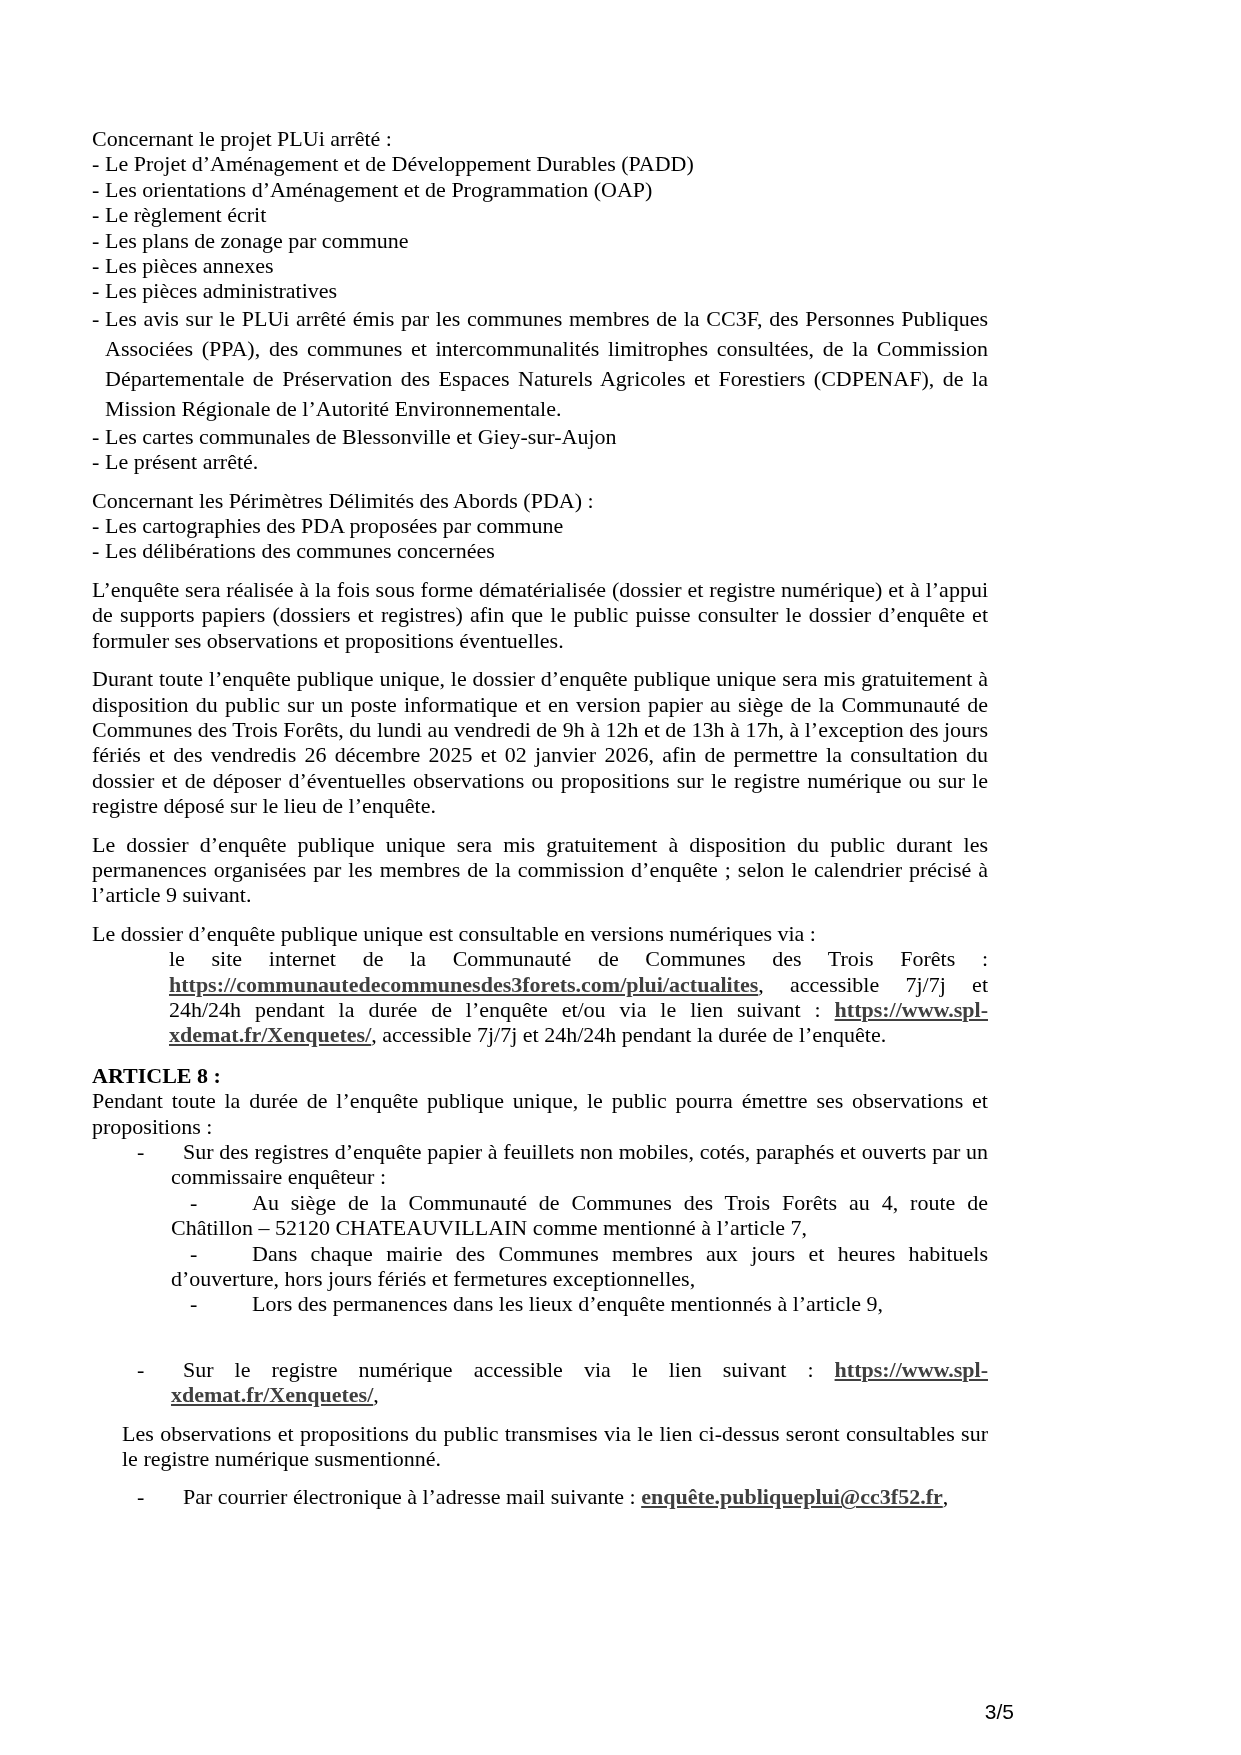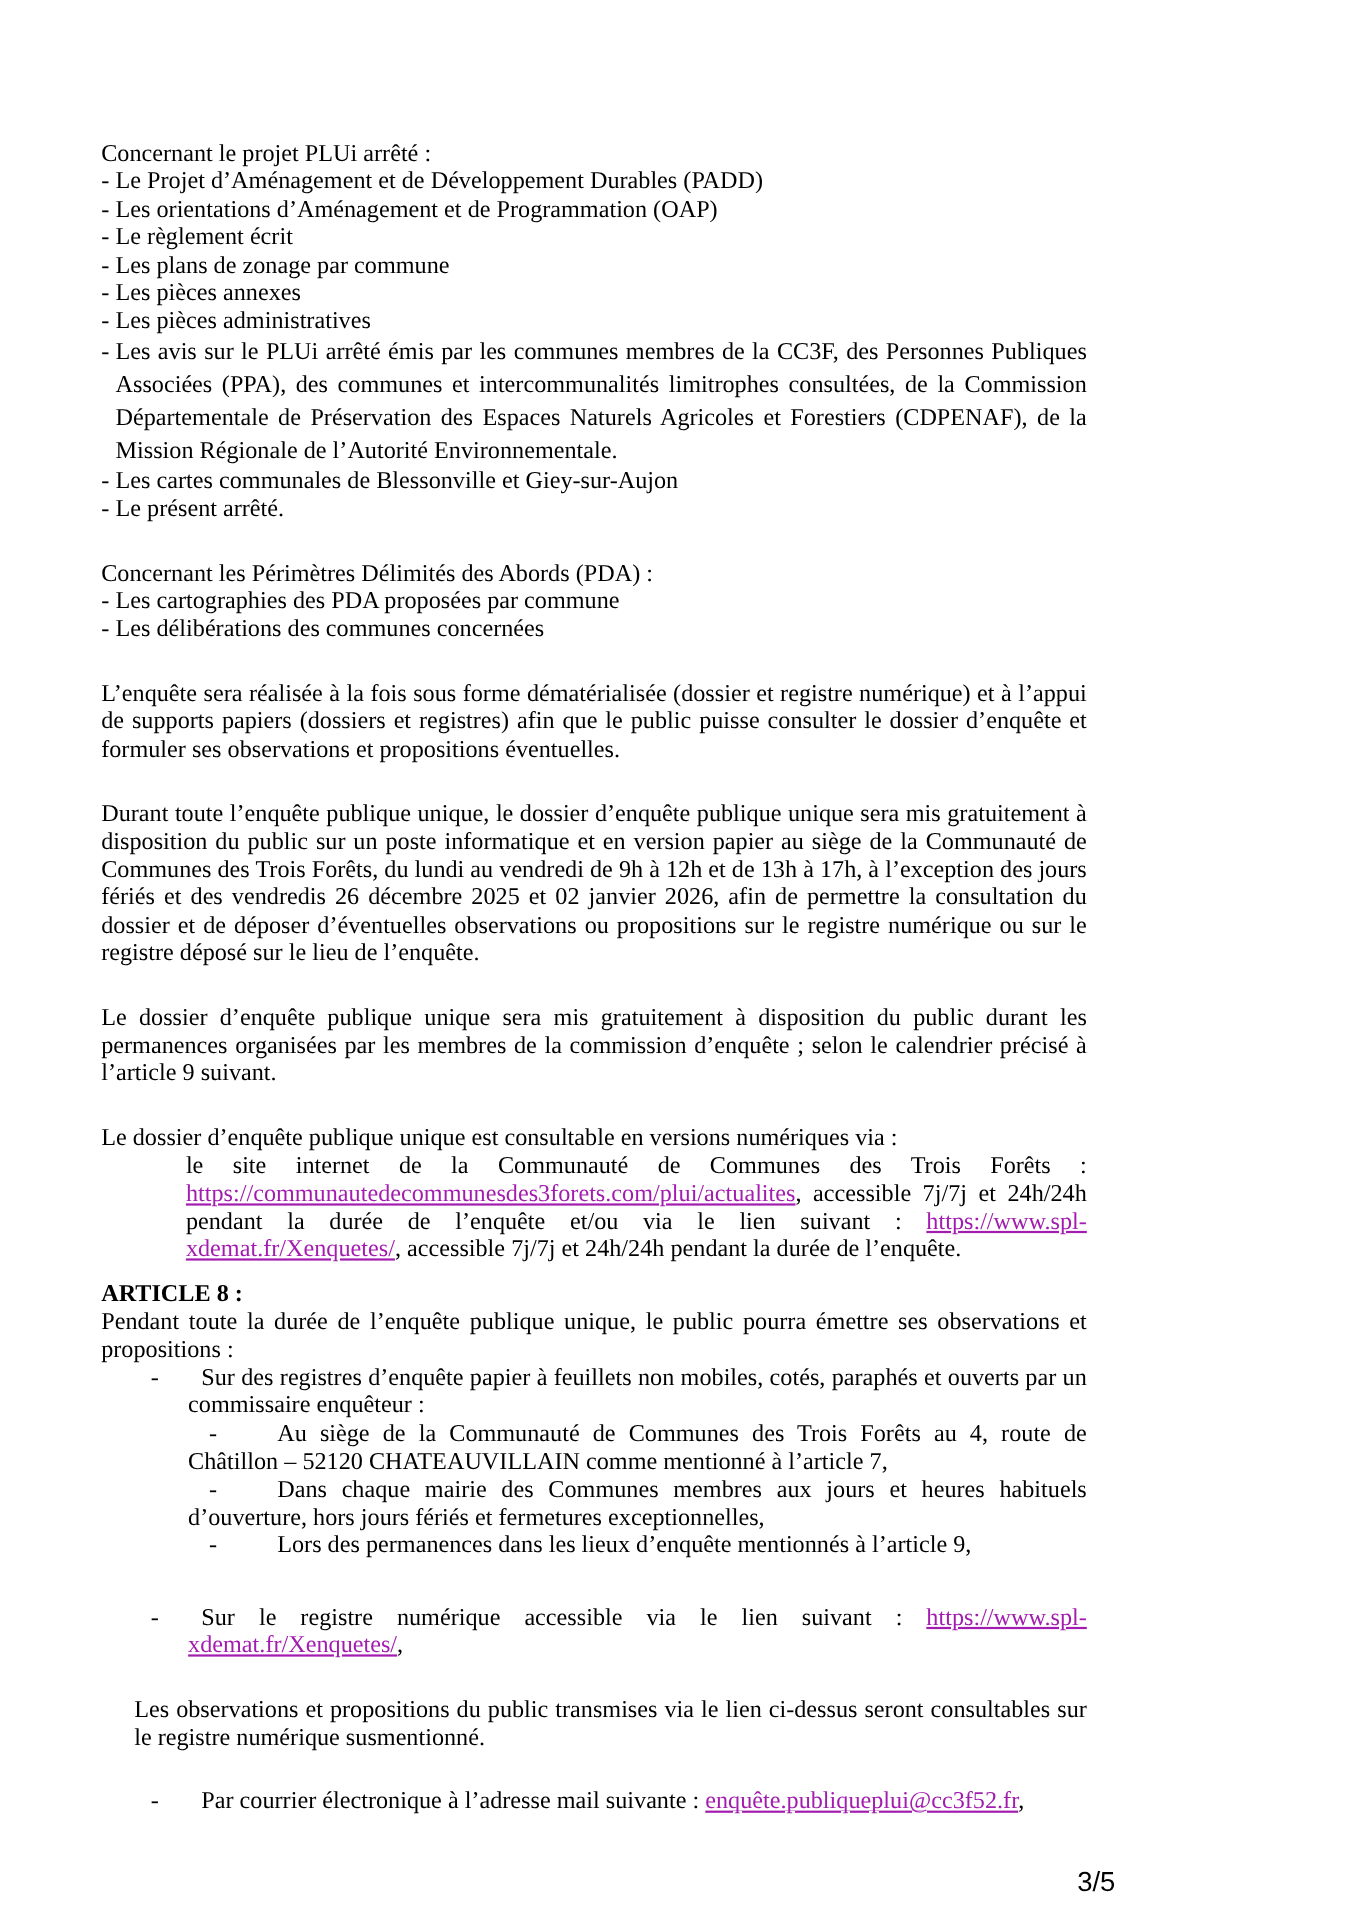--- a/index.html
+++ b/index.html
@@ -9,38 +9,38 @@
     background:#ffffff;
     color:#000000;
     font-family:"Liberation Serif", serif;
     font-size:22px;
     line-height:25.4px;
     box-sizing:border-box;
     padding:126px 104px 0 92px;
     overflow:hidden;
   }
   p { margin:0; text-align:justify; }
-  .mt25 { margin-top:33px; }
+  .mt25 { margin-top:13px; }
   .mt24 { margin-top:40px; }
   .mt15 { margin-top:15px; }
   .hang { padding-left:13px; text-indent:-13px; }
   .avis { line-height:30px; }
   .m1 { display:inline-block; width:13px; text-indent:0; }
   .li1 { padding-left:79px; text-indent:-34px; }
   .m2 { display:inline-block; width:46px; text-indent:0; }
   .li2 { padding-left:79px; text-indent:19px; }
   .m3 { display:inline-block; width:62px; text-indent:0; }
   .ind77 { padding-left:77px; }
   .ind30 { padding-left:30px; }
   .b { font-weight:bold; }
-  a.lnk { color:#a21caf; text-decoration:underline; cursor:pointer; }
+  a.lnk { color:#404040; text-decoration:underline; cursor:pointer;font-weight:bold; }
   .pagenum {
     position:absolute; right:78px; top:1697px;
     font-family:"Liberation Sans", sans-serif;
-    font-size:25px; line-height:29px; color:#000000;margin-left:20px;
+    font-size:21px; line-height:29px; color:#000000;margin-left:20px;
   }
 </style>
 </head>
 <body>
 
 <div class="page">
 
   <p>Concernant le projet PLUi arrêté&nbsp;:</p>
 
   <p class="hang"><span class="m1">-</span><span>Le Projet d’Aménagement et de Développement Durables (PADD)</span></p>

